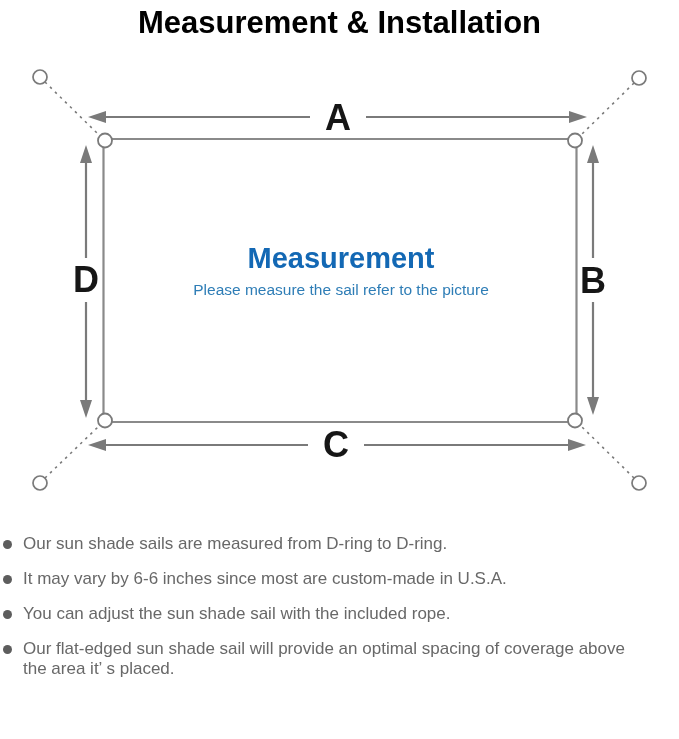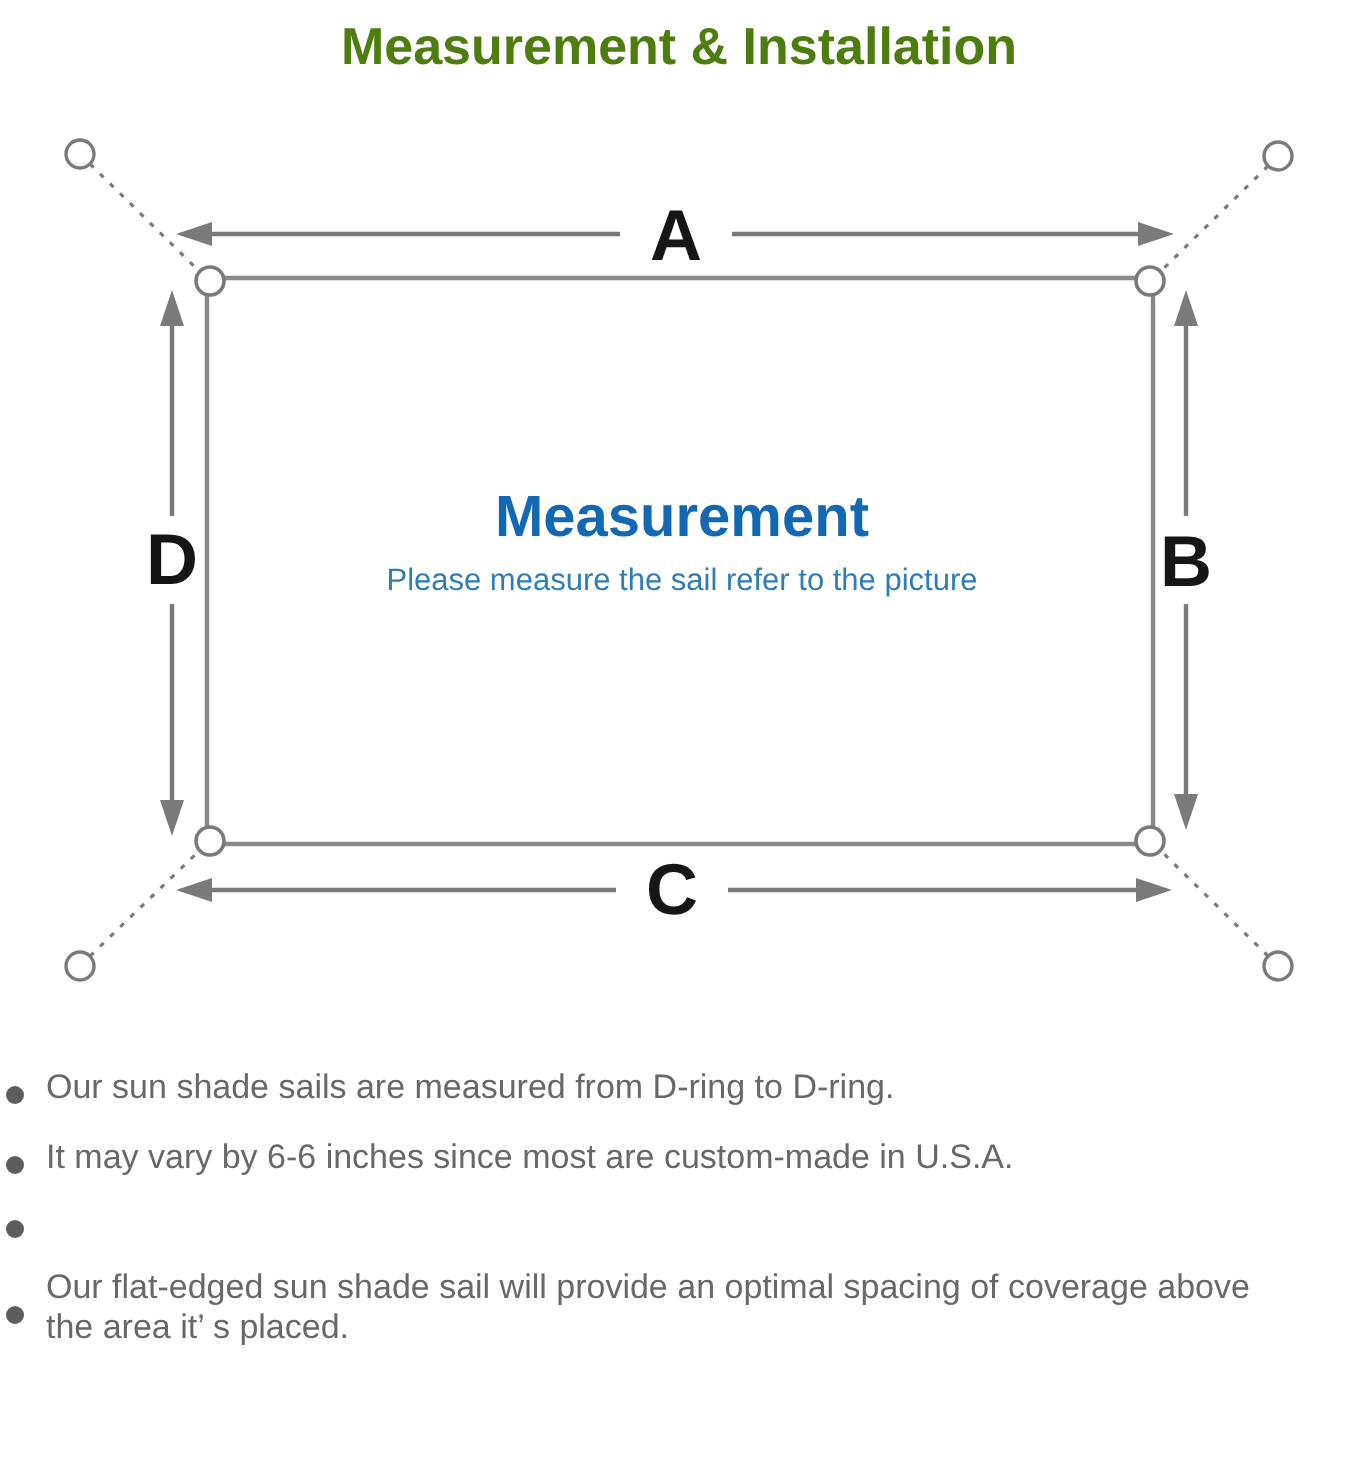--- a/index.html
+++ b/index.html
@@ -13,24 +13,24 @@
   }
   .page {
     position: relative;
     width: 679px;
     height: 739px;
     background: #ffffff;
   }
   h1.page-title {
     margin: 4px 0 0 0;
     text-align: center;
-    font-size: 26px;
+    font-size: 31px;
     line-height: 38px;
     font-weight: bold;
-    color: #4d7c0f;
+    color: #000000;
     letter-spacing: 0px;
   }
   .diagram-wrap {
     position: relative;
     width: 679px;
     height: 460px;
     margin-top: 13px;
   }
   svg text {
     font-family: "Liberation Sans", sans-serif;
@@ -49,21 +49,21 @@
     font-size: 15.5px;
     fill: #2e7db6;
   }
   ul.notes {
     list-style: none;
     margin: 19px 0 0 0;
     padding: 0 0 0 3px;
   }
   ul.notes li {
     display: flex;
-    align-items: center;
+    align-items: flex-start;
     margin: 0 0 15px 0;
   }
   ul.notes .dot {
     width: 9px;
     height: 9px;
     border-radius: 50%;
     background: #5d5d5d;
     flex: 0 0 9px;
     margin: 6px 11px 0 0;
   }
@@ -148,20 +148,21 @@
     <li>
       <span class="dot"></span>
       <span class="note-text">Our sun shade sails are measured from D-ring to D-ring.</span>
     </li>
     <li>
       <span class="dot"></span>
       <span class="note-text">It may vary by 6-6 inches since most are custom-made in U.S.A.</span>
     </li>
     <li>
       <span class="dot"></span>
+      <span class="note-text">You can adjust the sun shade sail with the included rope.</span>
     </li>
     <li>
       <span class="dot"></span>
       <span class="note-text">Our flat-edged sun shade sail will provide an optimal spacing of coverage above
 the area it’ s placed.</span>
     </li>
   </ul>
 
 </div>
 

